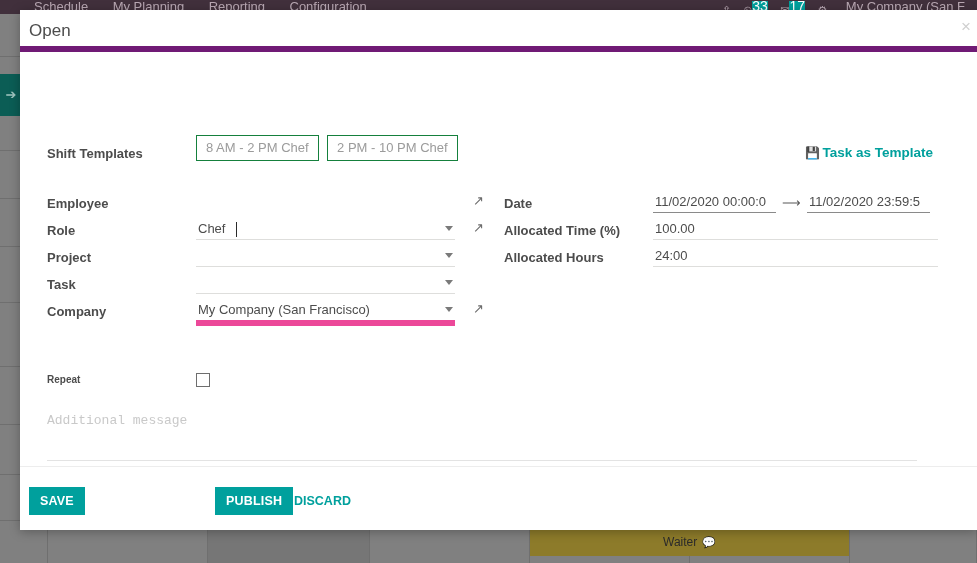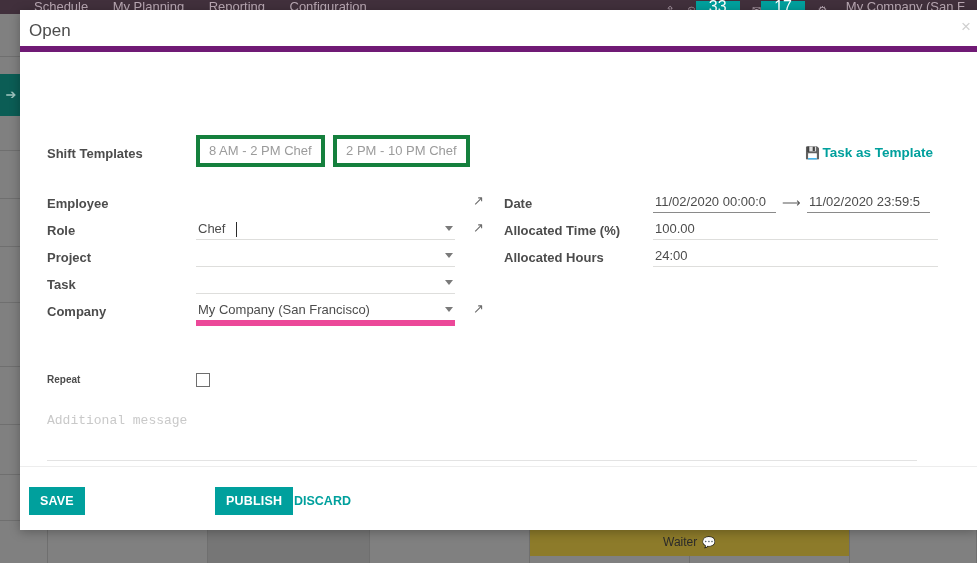--- a/index.html
+++ b/index.html
@@ -32,23 +32,23 @@
     line-height: 14px;
     padding: 0 10px;
     vertical-align: top;
   }
   .nav-badge-wrap { display: inline-block; vertical-align: top; padding: 0 4px; }
   .nav-icon { color: #b9a8b3; font-size: 11px; line-height: 14px; }
   .nav-badge {
     display: inline-block;
     background: #00a09d;
     color: #fff;
-    font-size: 16px;
+    font-size: 14px;
     line-height: 11px;
-    padding: 0 13px;
+    padding: 0 0;
     vertical-align: top;
     margin-top: 1px;
   }
 
   
   .gantt {
     position: absolute;
     top: 14px; left: 0;
     width: 977px; height: 549px;
   }
@@ -122,21 +122,21 @@
   }
 
   
   .tpl-label {
     position: absolute; left: 27px; top: 94px;
     font-size: 13px; font-weight: bold; color: #4c4c4c;
   }
   .tpl-buttons { position: absolute; left: 176px; top: 83px; }
   .tpl-btn {
     display: inline-block;
-    border: 4px solid #15803d;
+    border: 1px solid #15803d;
     background: #ffffff;
     color: #9b9b9b;
     font-size: 13px;
     padding: 4px 9px 5px;
     margin-right: 4px;
     cursor: pointer;
     font-family: "Liberation Sans", sans-serif;
   }
   .save-tpl {
     position: absolute; right: 44px; top: 93px;

